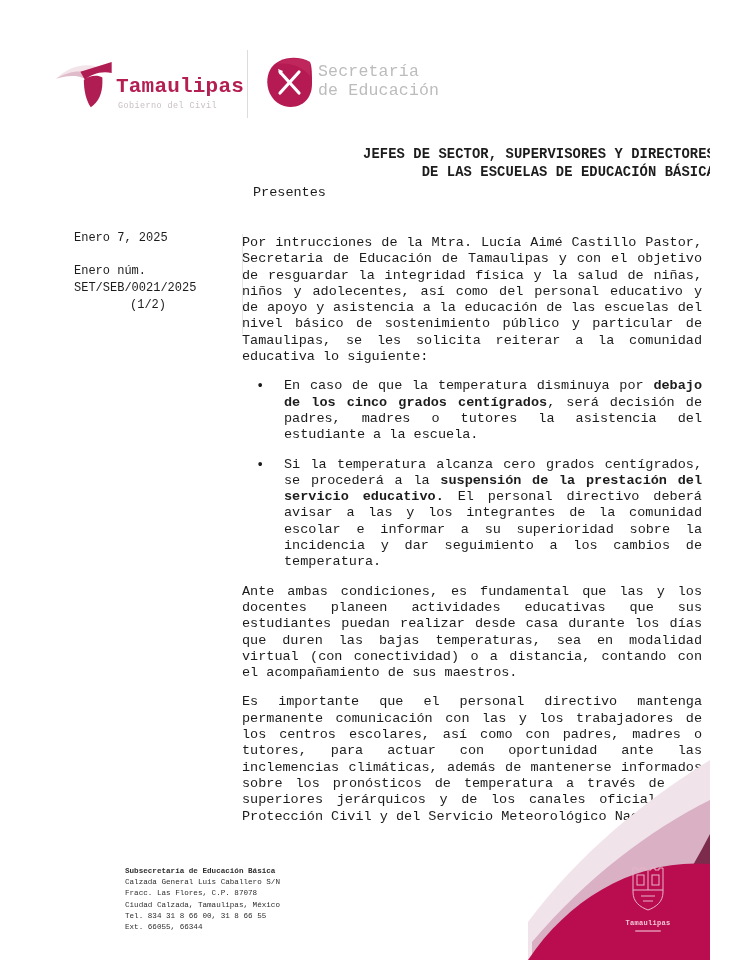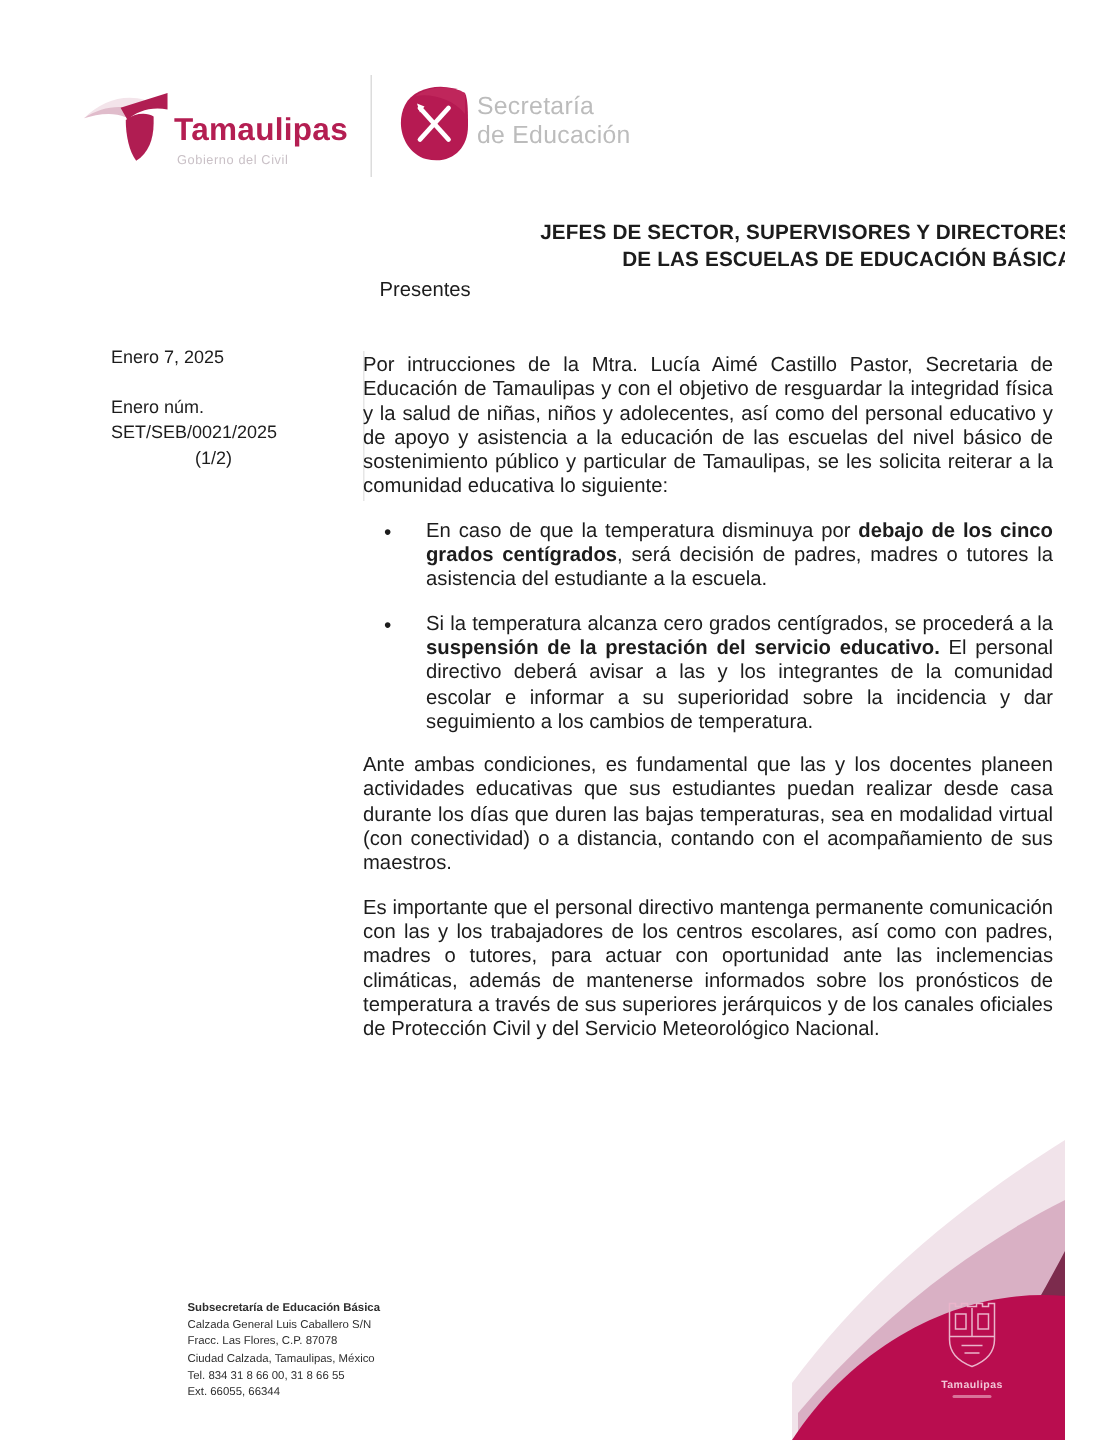--- a/index.html
+++ b/index.html
@@ -1,18 +1,18 @@
 <!DOCTYPE html>
 <html style="--magenta: #b41e52; --ribbon-magenta: #b90d4f; --ribbon-maroon: #7c2b4d; --ribbon-pink-light: #f1e3ea; --ribbon-pink-mid: #d9b0c4; --logo-gray: #bcbcbc; --ink: #1c1c1c;"><head>
 <meta charset="utf-8">
 <style>
   html,body{margin:0;padding:0;background:#ffffff;}
   .page{
     position:relative;width:710px;height:960px;background:#ffffff;overflow:hidden;
-    font-family:Liberation Sans, sans-serif;color:var(--ink,#1c1c1c);
+    font-family:Liberation Mono, monospace;color:var(--ink,#1c1c1c);
   }
   
   .state-logo{position:absolute;left:56px;top:44px;width:180px;height:82px;}
   .state-logo svg{position:absolute;left:0;top:4px;}
   .state-wordmark{
     position:absolute;left:60px;top:31px;font-size:21px;font-weight:bold;
     color:var(--magenta,#b41e52);letter-spacing:.2px;
   }
   .state-tagline{
     position:absolute;left:62px;top:57px;font-size:8.5px;color:#c9c0c6;letter-spacing:.4px;

